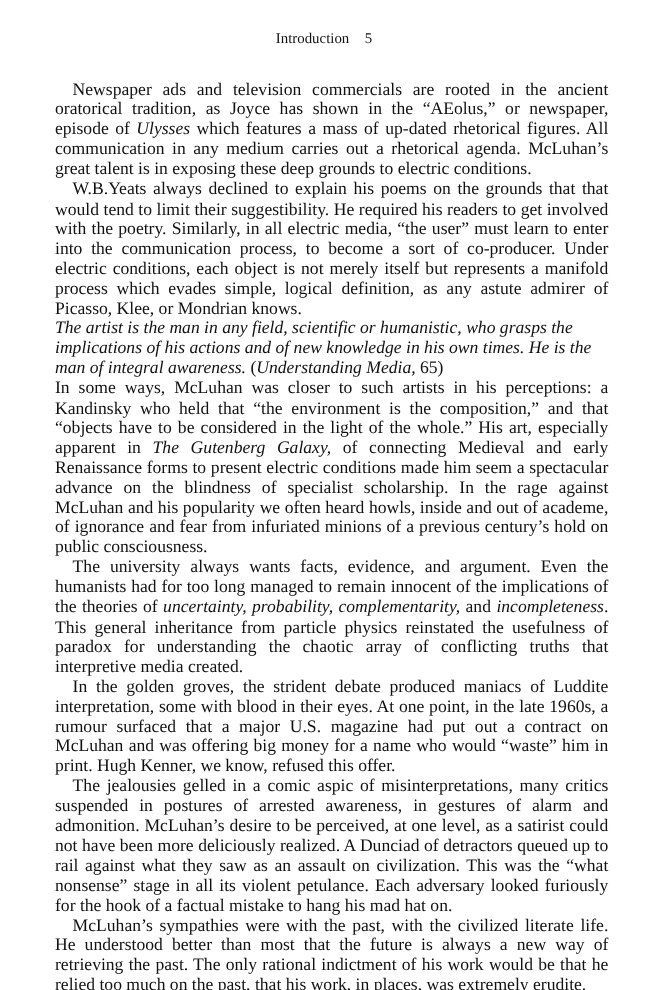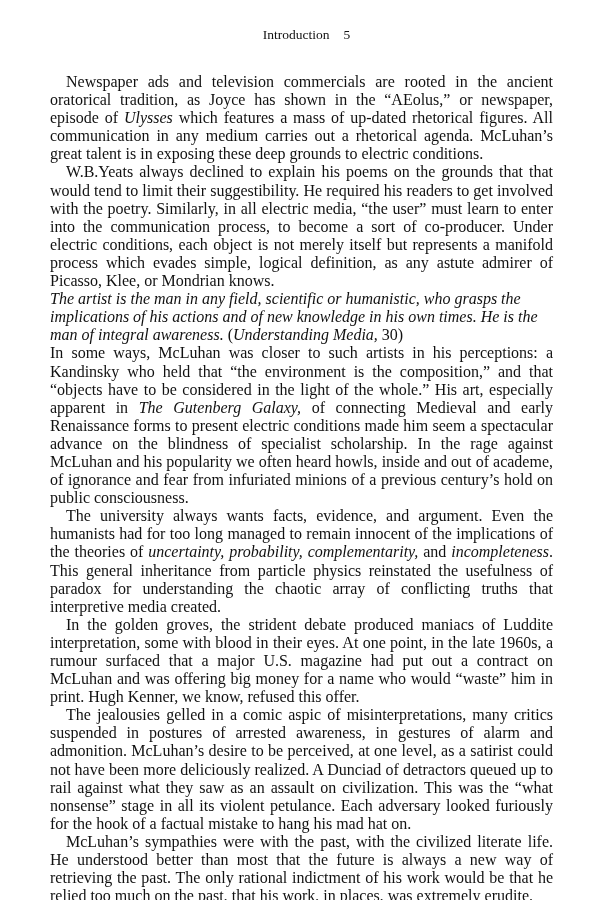--- a/index.html
+++ b/index.html
@@ -1,18 +1,18 @@
 <!DOCTYPE html>
 <html><head>
 <meta charset="utf-8">
 <style>
   html, body { margin: 0; padding: 0; background: #ffffff; }
   body { width: 600px; height: 900px; overflow: hidden; position: relative;
          font-family: "Liberation Serif", "DejaVu Serif", serif; color: #111; }
-  .running-head { position: absolute; top: 27px; left: 12px; width: 589px; text-align: center;
+  .running-head { position: absolute; top: 27px; left: 0; width: 589px; text-align: center;
                   font-size: 13.5px; letter-spacing: 0; }
   .running-head .num { margin-left: 14px; }
   .body-text { position: absolute; top: 73px; left: 50px; width: 503px;
                font-size: 16px; line-height: 18.1px; text-align: justify; }
   .body-text p { margin: 0; text-indent: 16px; }
   .body-text p.noindent { text-indent: 0; }
   .quote { margin: 12px 40px 13px 42px; font-style: italic; text-indent: 0 !important;
            line-height: 18.1px; text-align: left; }
   .quote .cite { font-style: normal; }
   .quote .cite i { }
@@ -21,19 +21,19 @@
 </head>
 <body>
 
 <div class="running-head">
   <span>Introduction</span><span class="num">5</span>
 </div>
 
 <div class="body-text">
   <p><span>Newspaper ads and television commercials are rooted in the ancient oratorical tradition, as Joyce has shown in the “AEolus,” or newspaper, episode of </span><i>Ulysses</i><span> which features a mass of up-dated rhetorical figures. All communication in any medium carries out a rhetorical agenda. McLuhan’s great talent is in exposing these deep grounds to electric conditions.</span></p>
   <p>W.B.Yeats always declined to explain his poems on the grounds that that would tend to limit their suggestibility. He required his readers to get involved with the poetry. Similarly, in all electric media, “the user” must learn to enter into the communication process, to become a sort of co-producer. Under electric conditions, each object is not merely itself but represents a manifold process which evades simple, logical definition, as any astute admirer of Picasso, Klee, or Mondrian knows.</p>
-  <p class="quote"><span>The artist is the man in any field, scientific or humanistic, who grasps the implications of his actions and of new knowledge in his own times. He is the man of integral awareness. </span><span class="cite"><span>(</span><i>Understanding Media,</i><span> 30)</span></span></p>
+  <p class="quote"><span>The artist is the man in any field, scientific or humanistic, who grasps the implications of his actions and of new knowledge in his own times. He is the man of integral awareness. </span><span class="cite"><span>(</span><i>Understanding Media,</i><span> 65)</span></span></p>
   <p class="noindent"><span>In some ways, McLuhan was closer to such artists in his perceptions: a Kandinsky who held that “the environment is the composition,” and that “objects have to be considered in the light of the whole.” His art, especially apparent in </span><i>The Gutenberg Galaxy,</i><span> of connecting Medieval and early Renaissance forms to present electric conditions made him seem a spectacular advance on the blindness of specialist scholarship. In the rage against McLuhan and his popularity we often heard howls, inside and out of academe, of ignorance and fear from infuriated minions of a previous century’s hold on public consciousness.</span></p>
   <p><span>The university always wants facts, evidence, and argument. Even the humanists had for too long managed to remain innocent of the implications of the theories of </span><i>uncertainty, probability, complementarity,</i><span> and </span><i>incompleteness</i><span>. This general inheritance from particle physics reinstated the usefulness of paradox for understanding the chaotic array of conflicting truths that interpretive media created.</span></p>
   <p>In the golden groves, the strident debate produced maniacs of Luddite interpretation, some with blood in their eyes. At one point, in the late 1960s, a rumour surfaced that a major U.S. magazine had put out a contract on McLuhan and was offering big money for a name who would “waste” him in print. Hugh Kenner, we know, refused this offer.</p>
   <p>The jealousies gelled in a comic aspic of misinterpretations, many critics suspended in postures of arrested awareness, in gestures of alarm and admonition. McLuhan’s desire to be perceived, at one level, as a satirist could not have been more deliciously realized. A Dunciad of detractors queued up to rail against what they saw as an assault on civilization. This was the “what nonsense” stage in all its violent petulance. Each adversary looked furiously for the hook of a factual mistake to hang his mad hat on.</p>
   <p>McLuhan’s sympathies were with the past, with the civilized literate life. He understood better than most that the future is always a new way of retrieving the past. The only rational indictment of his work would be that he relied too much on the past, that his work, in places, was extremely erudite.</p>
 </div>
 
 </body></html>

